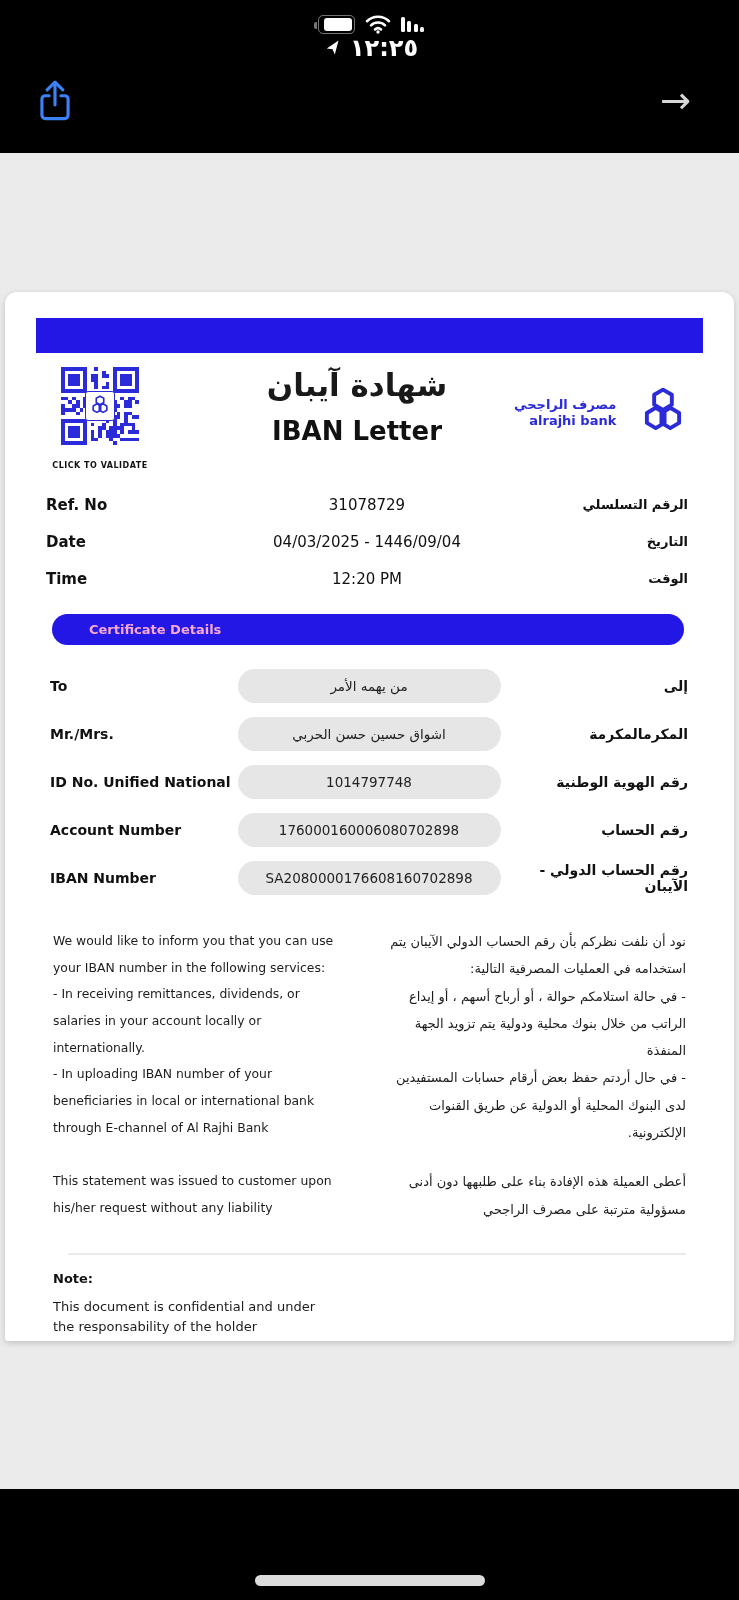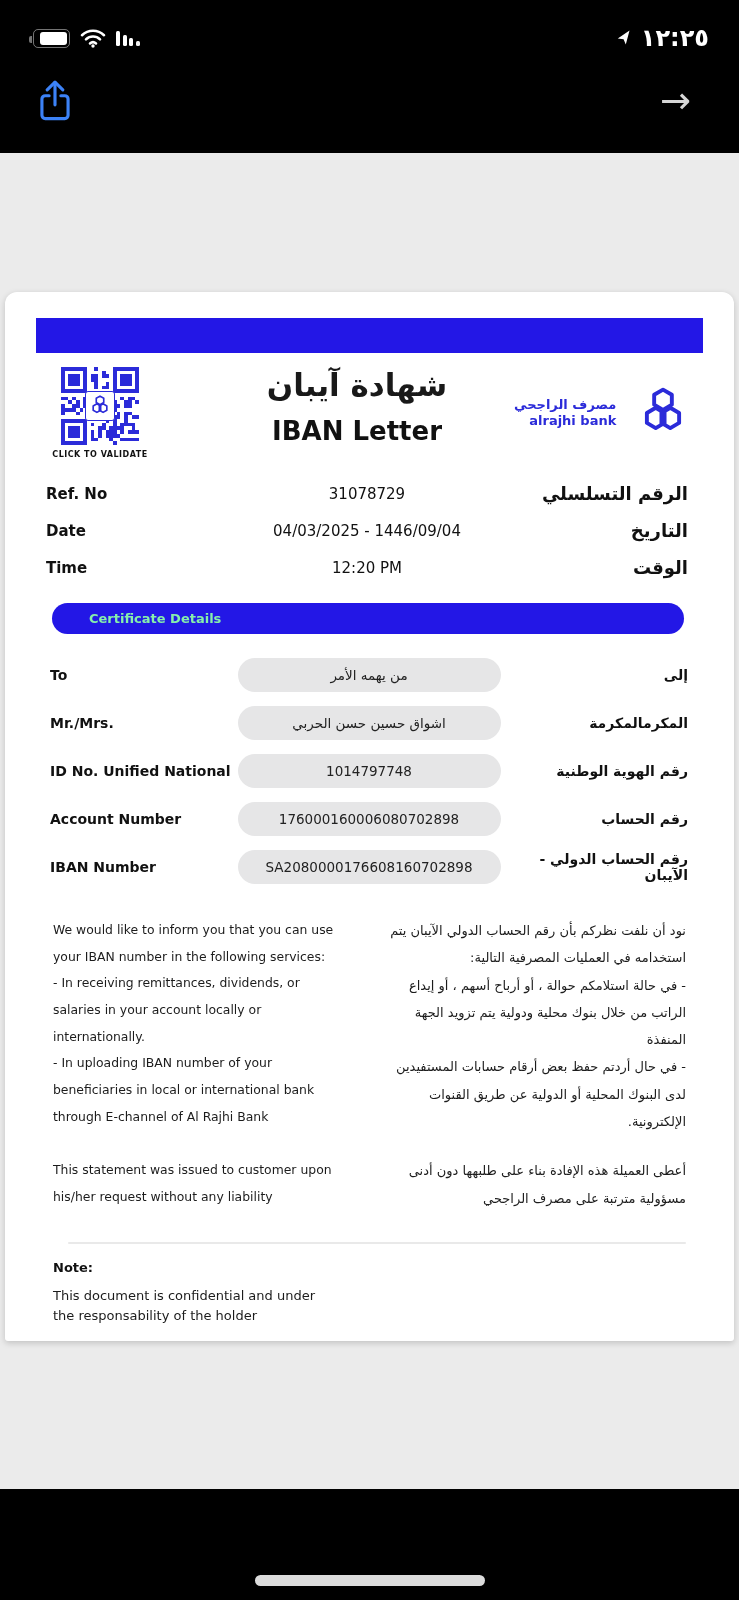--- a/index.html
+++ b/index.html
@@ -4,21 +4,21 @@
 <style>
   * { margin:0; padding:0; box-sizing:border-box; }
   html,body { width:739px; }
   body {
     height:1600px; background:#ebebeb;
     font-family:"DejaVu Sans", sans-serif;
     display:flex; flex-direction:column; overflow:hidden;
   }
   
   .top-black { height:153px; background:#000; flex:none; color:#fff; }
-  .status-bar { height:62px; display:flex; align-items:center; justify-content:space-between; padding:14px 30px 0 33px; }
+  .status-bar { height:62px; display:flex; align-items:center; justify-content:space-between; padding:14px 30px 0 33px;flex-direction:column; }
   .sb-left { display:flex; align-items:center; gap:10px; }
   .battery { width:37px; height:19px; border:1.5px solid rgba(255,255,255,.45); border-radius:5px; position:relative; }
   .battery::before { content:""; position:absolute; left:-5px; top:6px; width:3px; height:7px; background:rgba(255,255,255,.45); border-radius:2px 0 0 2px; }
   .battery::after { content:""; position:absolute; right:2px; top:2px; bottom:2px; width:78%; background:#fff; border-radius:3px; }
   .wifi { width:26px; height:20px; }
   .cell { display:flex; align-items:flex-end; gap:2.5px; height:15px; }
   .cell i { width:4px; background:#fff; border-radius:1.5px; display:block; }
   .cell i:nth-child(1){height:15px} .cell i:nth-child(2){height:11px}
   .cell i:nth-child(3){height:8px}  .cell i:nth-child(4){height:5px; opacity:.95}
   .sb-right { display:flex; align-items:center; gap:9px; }
@@ -36,41 +36,41 @@
     border-radius:12px 12px 3px 3px; box-shadow:0 2px 6px rgba(0,0,0,.18);
     overflow:hidden;
   }
   .blue-bar { height:35px; margin:26px 31px 0; background:var(--blue); }
   .doc-header { display:grid; grid-template-columns:150px 1fr 175px; align-items:start; margin:14px 45px 0; }
   .qr-block { text-align:center; width:100px; cursor:pointer; }
   .qr { width:78px; height:78px; margin:0 auto; position:relative; background:#fff; }
   .qr svg { width:100%; height:100%; display:block; }
   .qr .qr-logo { position:absolute; left:50%; top:50%; width:30px; height:30px; transform:translate(-50%,-50%); background:#fff; border:1.5px solid #2b2bd9; border-radius:3px; display:flex; align-items:center; justify-content:center; }
   .qr .qr-logo svg { width:22px; height:22px; }
-  .qr-caption { font-size:8px; letter-spacing:.5px; color:#111; margin-top:5px; font-weight:bold; }
+  .qr-caption { font-size:8px; letter-spacing:.5px; color:#111; margin-top:16px; font-weight:bold; }
   .titles { text-align:center; }
   .title-ar { font-size:31px; font-weight:bold; color:#191919; direction:rtl; }
   .title-en { font-size:26px; font-weight:600; color:#111; margin-top:13px; }
   .bank-mark { display:flex; align-items:center; justify-content:space-between; gap:8px; margin-top:20px; }
   .bank-names { text-align:right; color:#2b2bd9; line-height:1.25; }
   .bank-ar { font-size:13px; font-weight:bold; direction:rtl; }
   .bank-en { font-size:13px; font-weight:bold; }
   .arj-logo { width:52px; height:52px; }
   
   .row3 { display:grid; grid-template-columns:1fr 263px 1fr; align-items:center; padding:0 46px 0 45px; }
   .meta-rows .row3 { height:37px;padding-left:41px; }
   .lab-en { font-size:15px; font-weight:bold; color:#111; }
   .val { text-align:center; font-size:15px; color:#111; }
-  .lab-ar { text-align:right; font-size:18px; font-weight:bold; color:#111; direction:rtl; }
+  .lab-ar { text-align:right; font-size:13px; font-weight:bold; color:#111; direction:rtl; }
   .meta-rows { margin-top:16px; }
   .section-pill {
     margin:17px 50px 0 47px; height:31px; background:var(--blue); border-radius:16px;
     display:flex; align-items:center; padding-left:37px;
   }
-  .section-pill span { color:#86efac; font-size:13px; font-weight:bold; }
+  .section-pill span { color:#f9a8d4; font-size:13px; font-weight:bold; }
   .detail-rows { margin-top:17px; }
   .detail-rows .row3 { height:48px; }
   .detail-rows .lab-en { font-size:14px; }
   .detail-rows .lab-ar { font-size:14px; }
   .pill-val {
     height:34px; background:#e6e6e7; border-radius:17px;
     display:flex; align-items:center; justify-content:center;
     font-size:13.5px; color:#222;
   }
   

